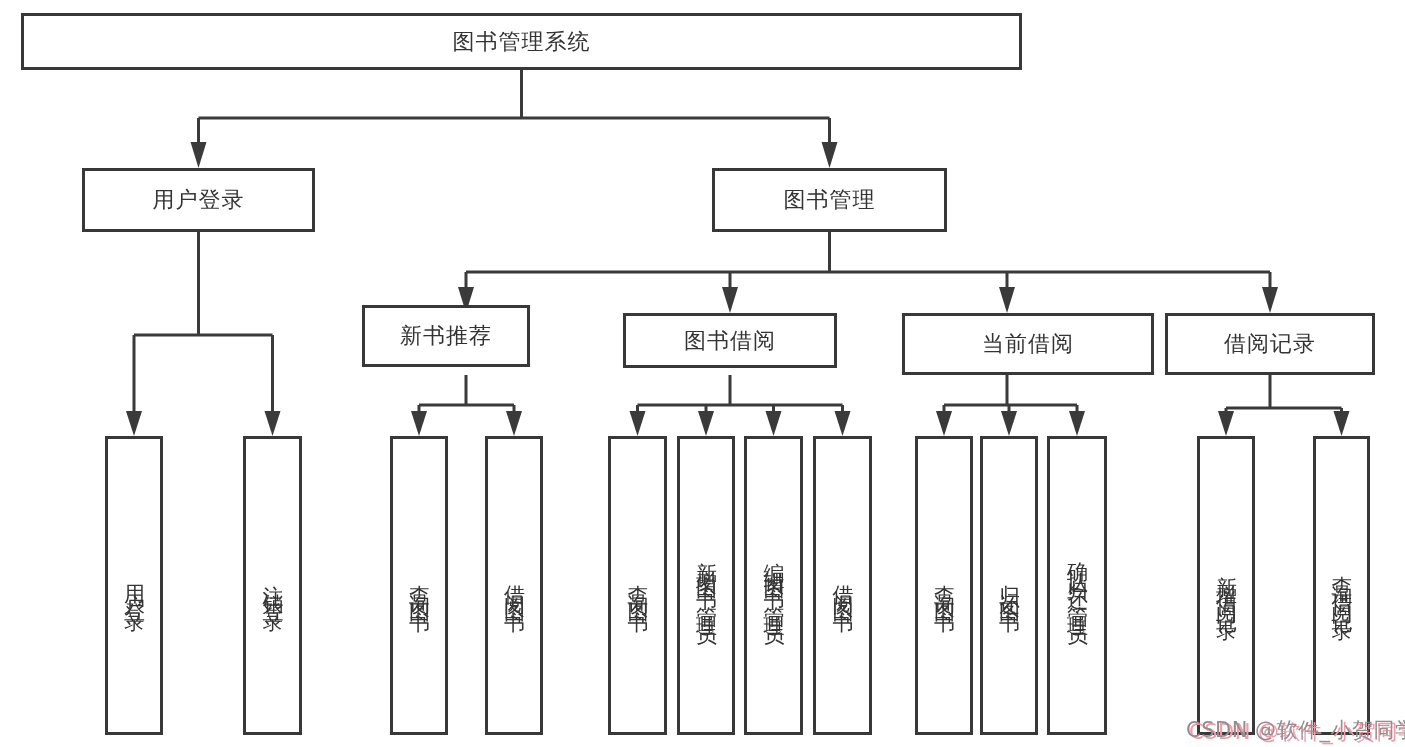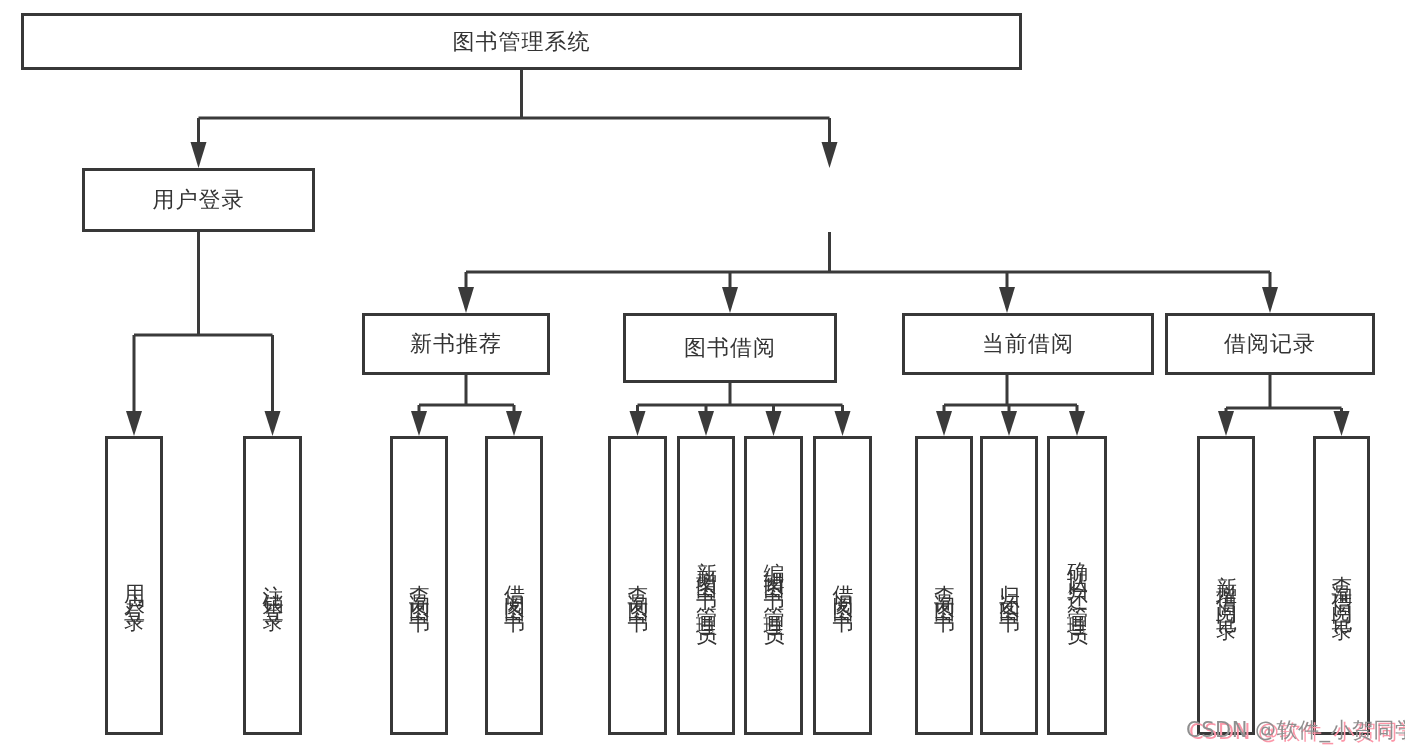--- a/index.html
+++ b/index.html
@@ -79,25 +79,28 @@
     </g>
   </svg>
 
   <div class="node h" style="left:21px;top:13px;width:1001px;height:57px">
     <span>图书管理系统</span>
   </div>
 
   <div class="node h" style="left:82px;top:168px;width:233px;height:64px">
     <span>用户登录</span>
   </div>
+  <div class="node h" style="left:712px;top:168px;width:235px;height:64px">
+    <span>图书管理</span>
+  </div>
 
-  <div class="node h" style="left:362px;top:313px;width:188px;height:62px">
+  <div class="node h" style="left:362px;top:305px;width:168px;height:62px">
     <span>新书推荐</span>
   </div>
-  <div class="node h" style="left:623px;top:313px;width:214px;height:70px">
+  <div class="node h" style="left:623px;top:313px;width:214px;height:55px">
     <span>图书借阅</span>
   </div>
   <div class="node h" style="left:902px;top:313px;width:252px;height:62px">
     <span>当前借阅</span>
   </div>
   <div class="node h" style="left:1165px;top:313px;width:210px;height:62px">
     <span>借阅记录</span>
   </div>
 
   <div class="node v" style="left:105px;top:436px;width:58px;height:299px">

